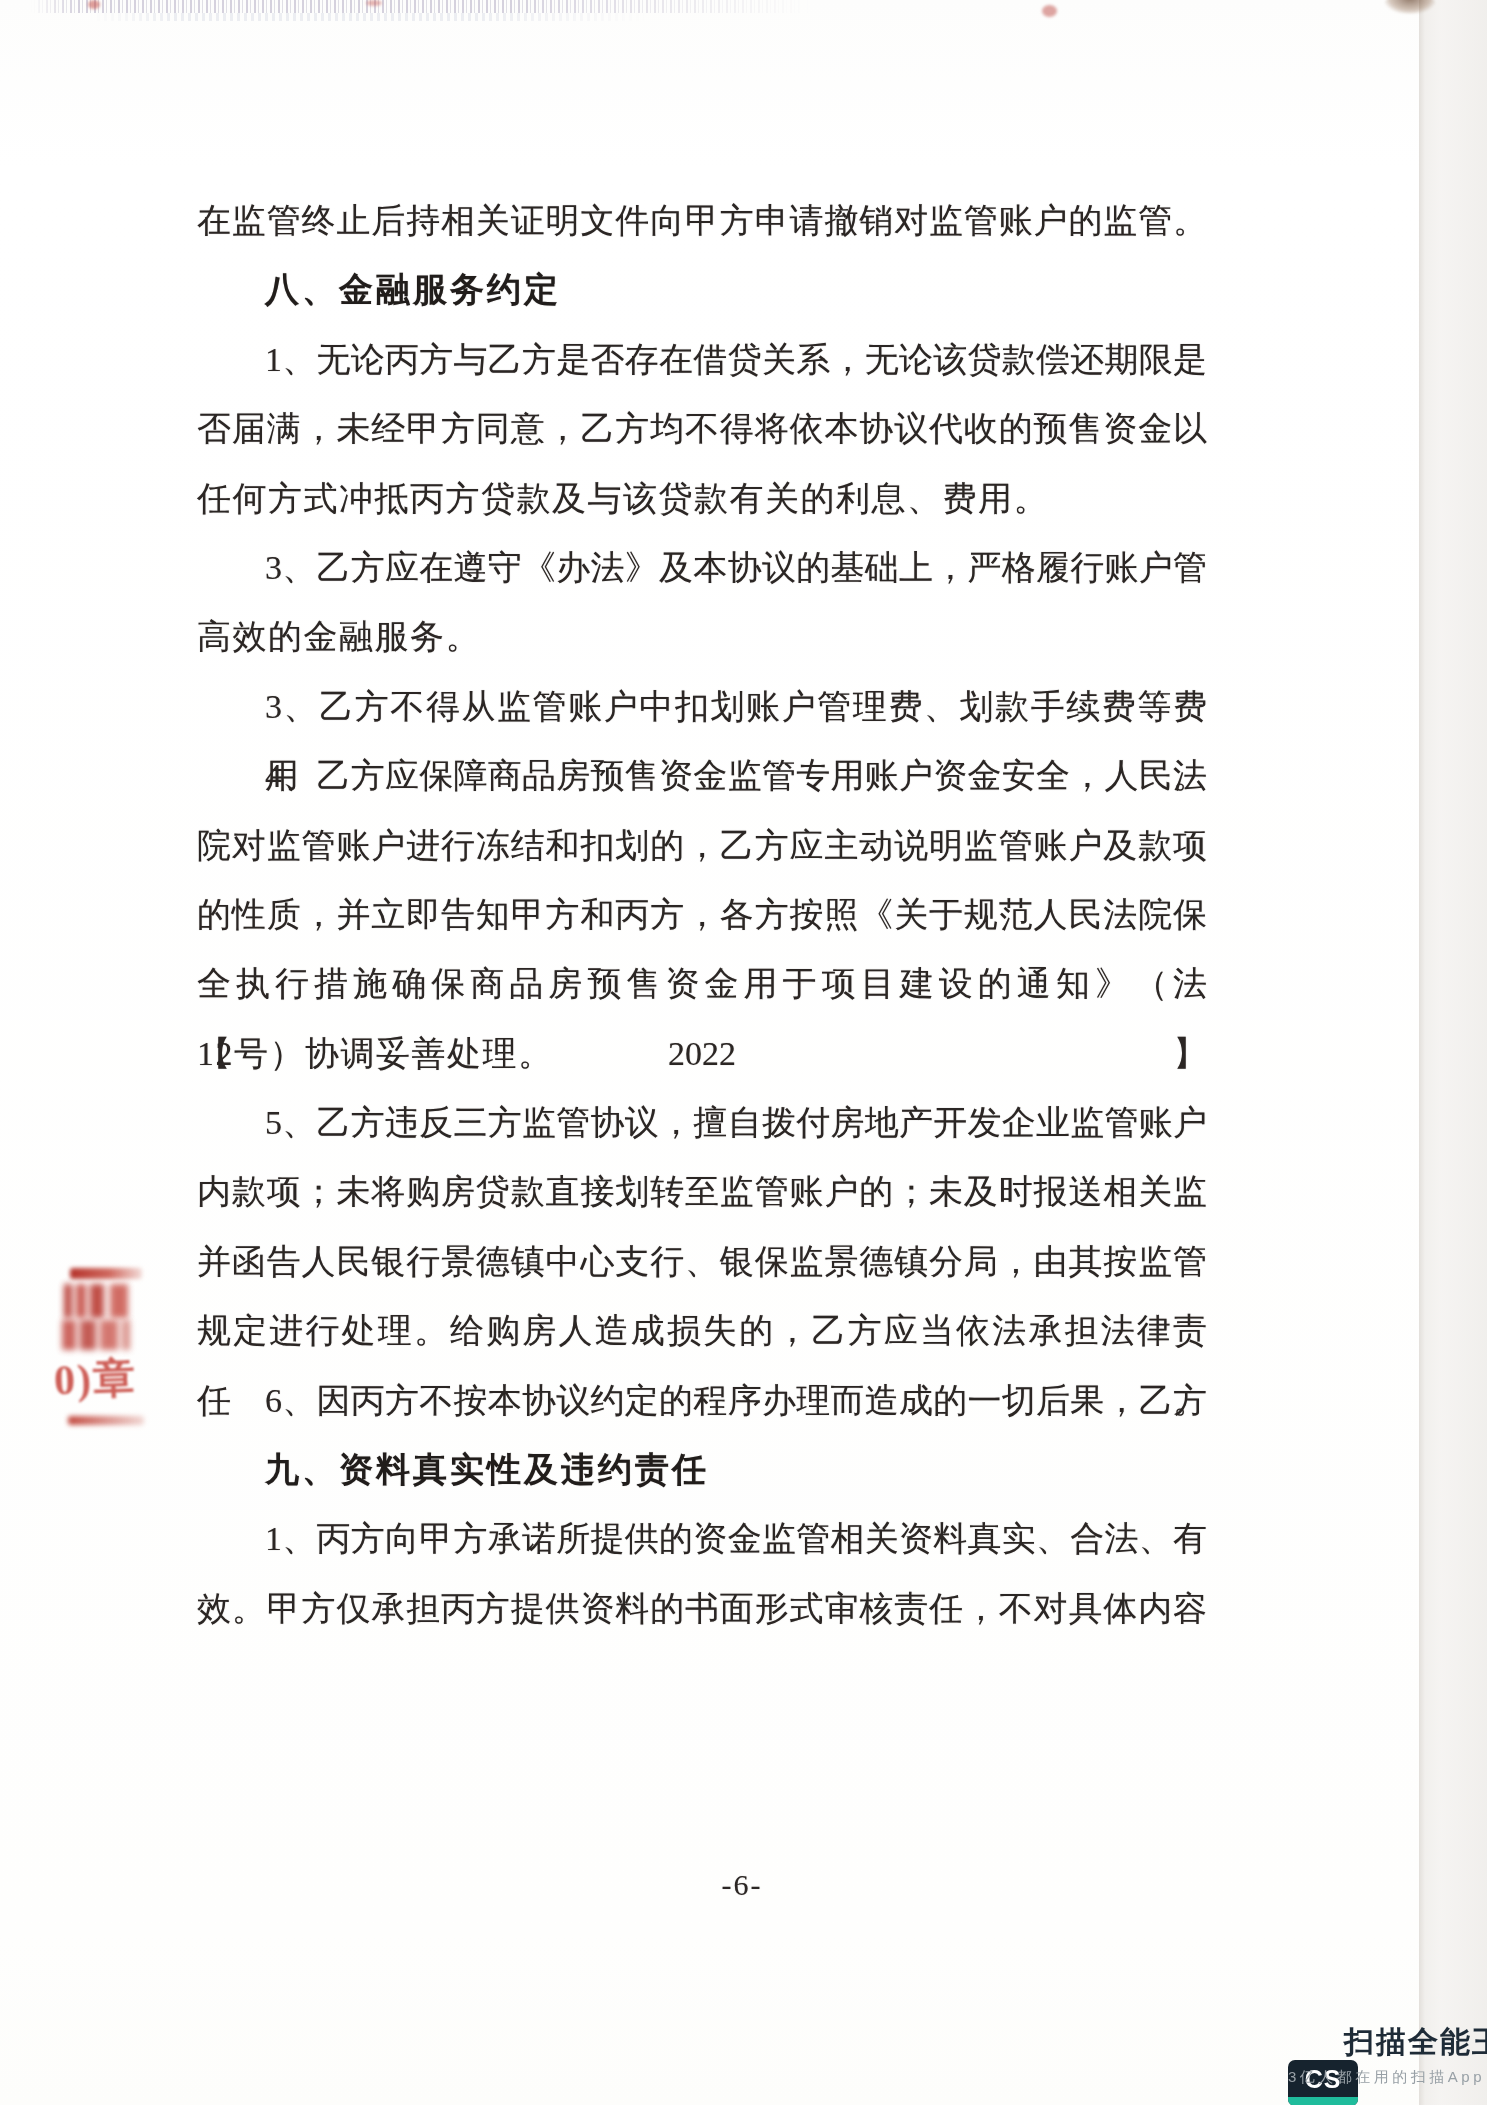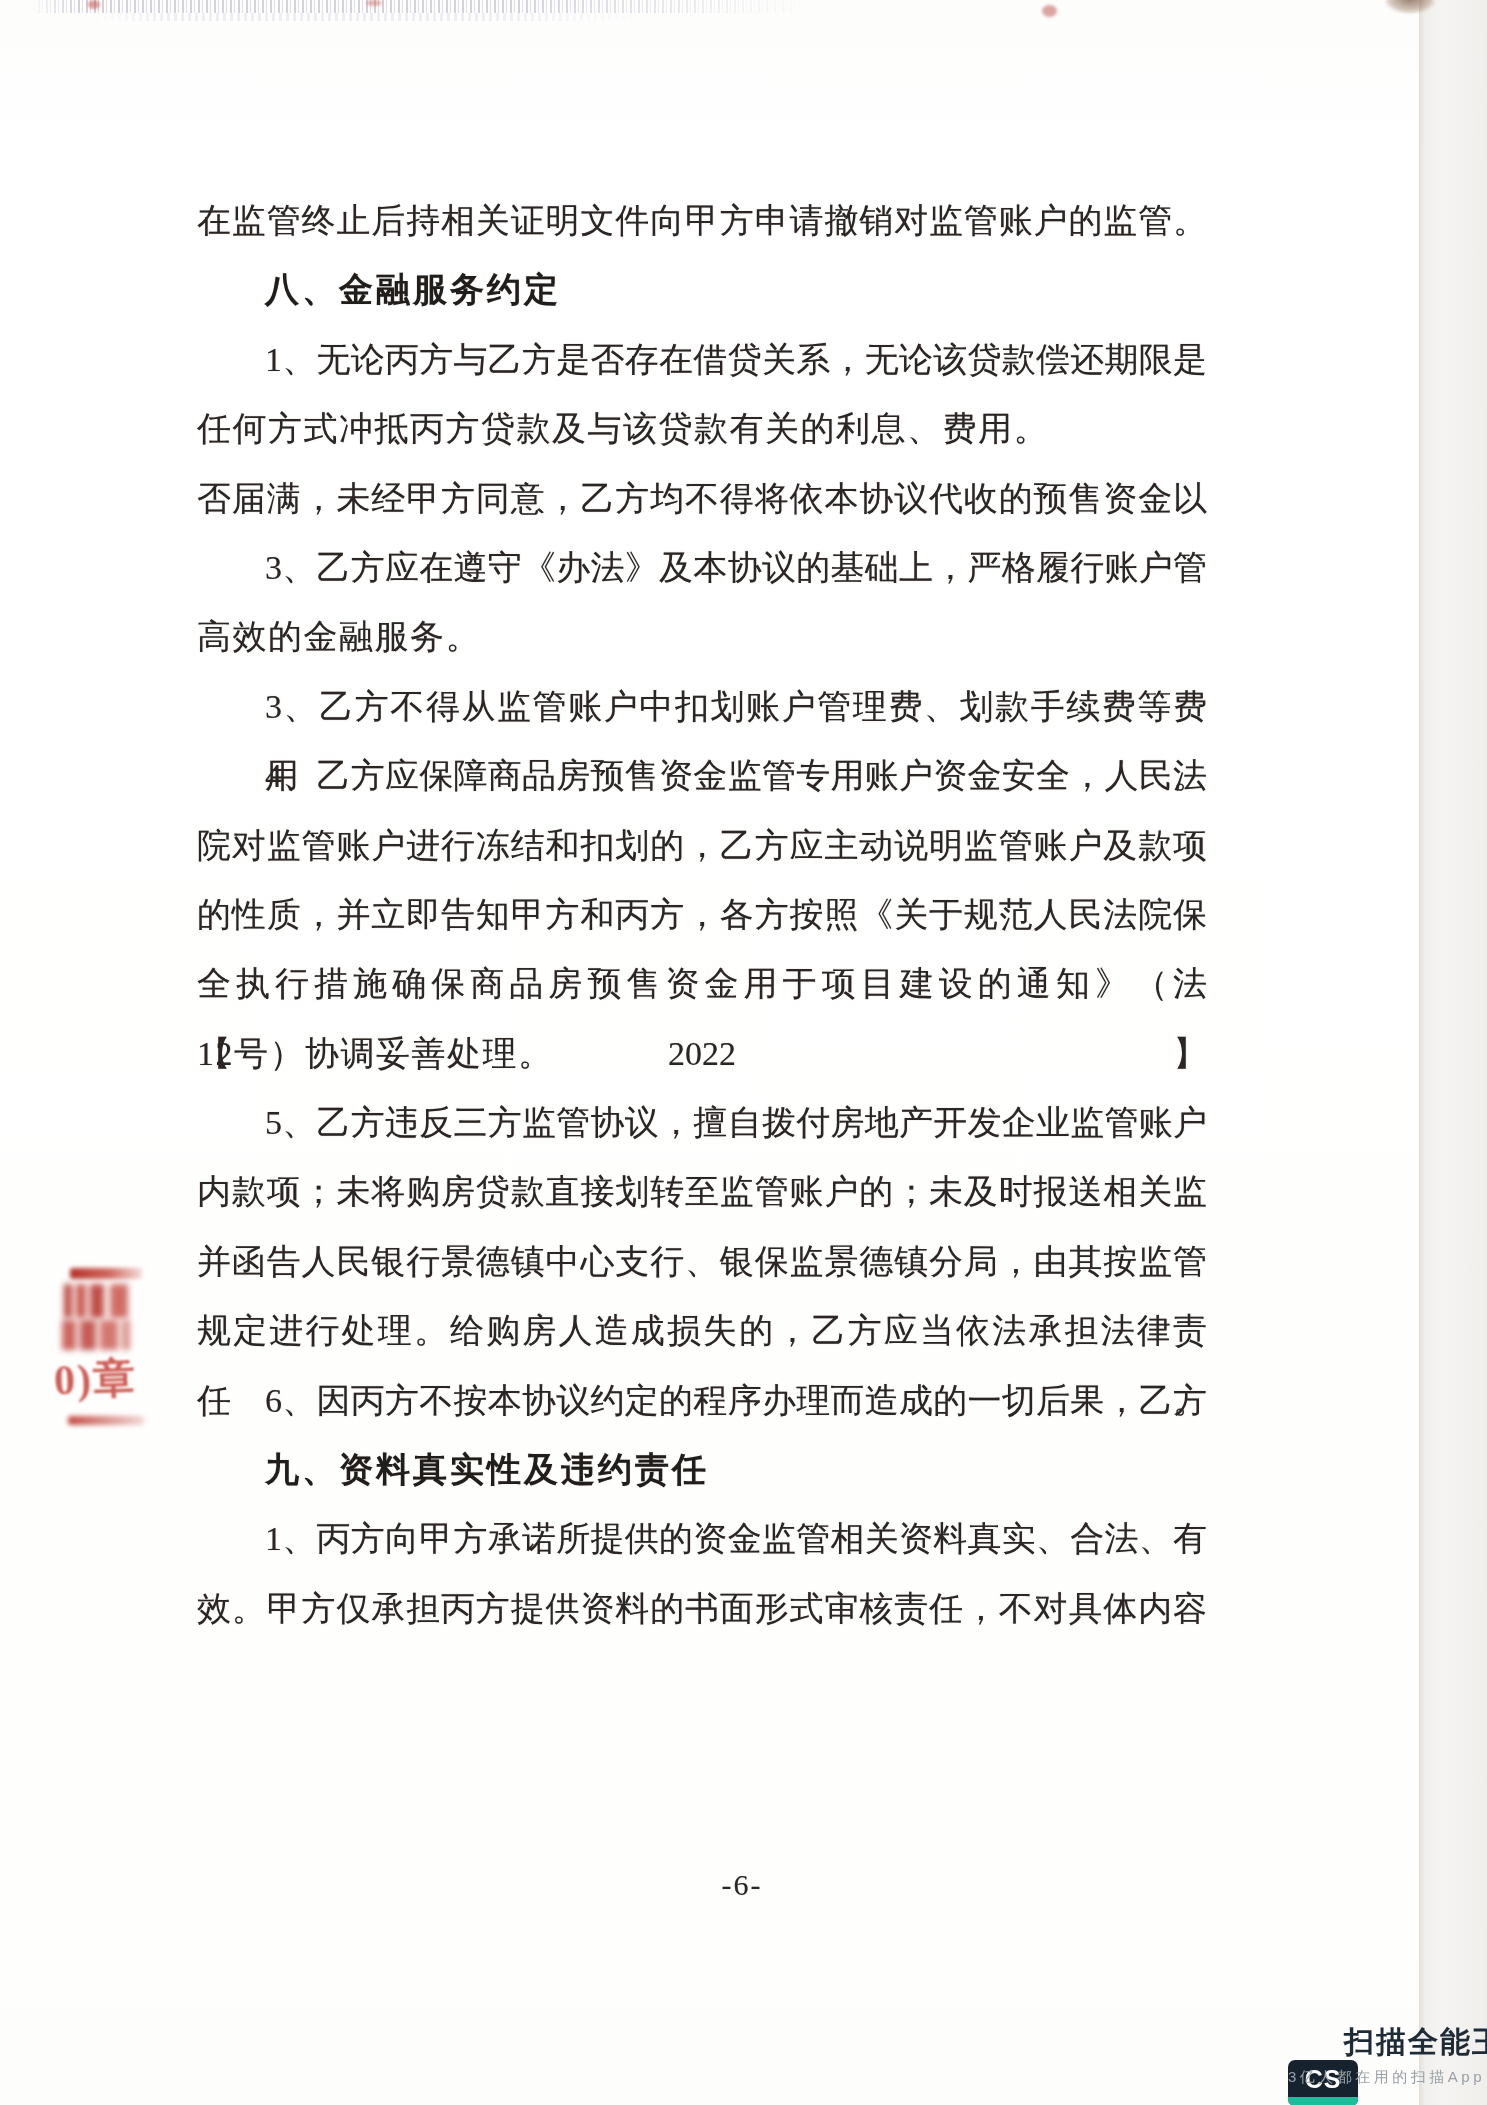--- a/index.html
+++ b/index.html
@@ -143,22 +143,22 @@
     <div class="blob b1"></div>
     <div class="blob b2"></div>
     <div class="stamp-text">0)章</div>
     <div class="bar b"></div>
   </div>
 
   <div class="textblock">
       <div class="line justify">在监管终止后持相关证明文件向甲方申请撤销对监管账户的监管。</div>
       <div class="line heading indent">八、金融服务约定</div>
       <div class="line indent justify">1、无论丙方与乙方是否存在借贷关系，无论该贷款偿还期限是</div>
+      <div class="line justify">否届满，未经甲方同意，乙方均不得将依本协议代收的预售资金以</div>
       <div class="line">任何方式冲抵丙方贷款及与该贷款有关的利息、费用。</div>
-      <div class="line justify">否届满，未经甲方同意，乙方均不得将依本协议代收的预售资金以</div>
       <div class="line indent justify">3、乙方应在遵守《办法》及本协议的基础上，严格履行账户管</div>
       <div class="line">高效的金融服务。</div>
       <div class="line indent justify">3、乙方不得从监管账户中扣划账户管理费、划款手续费等费用。</div>
       <div class="line indent justify">4、乙方应保障商品房预售资金监管专用账户资金安全，人民法</div>
       <div class="line justify">院对监管账户进行冻结和扣划的，乙方应主动说明监管账户及款项</div>
       <div class="line justify">的性质，并立即告知甲方和丙方，各方按照《关于规范人民法院保</div>
       <div class="line justify">全执行措施确保商品房预售资金用于项目建设的通知》（法【2022】</div>
       <div class="line">12号）协调妥善处理。</div>
       <div class="line indent justify">5、乙方违反三方监管协议，擅自拨付房地产开发企业监管账户</div>
       <div class="line justify">内款项；未将购房贷款直接划转至监管账户的；未及时报送相关监</div>

